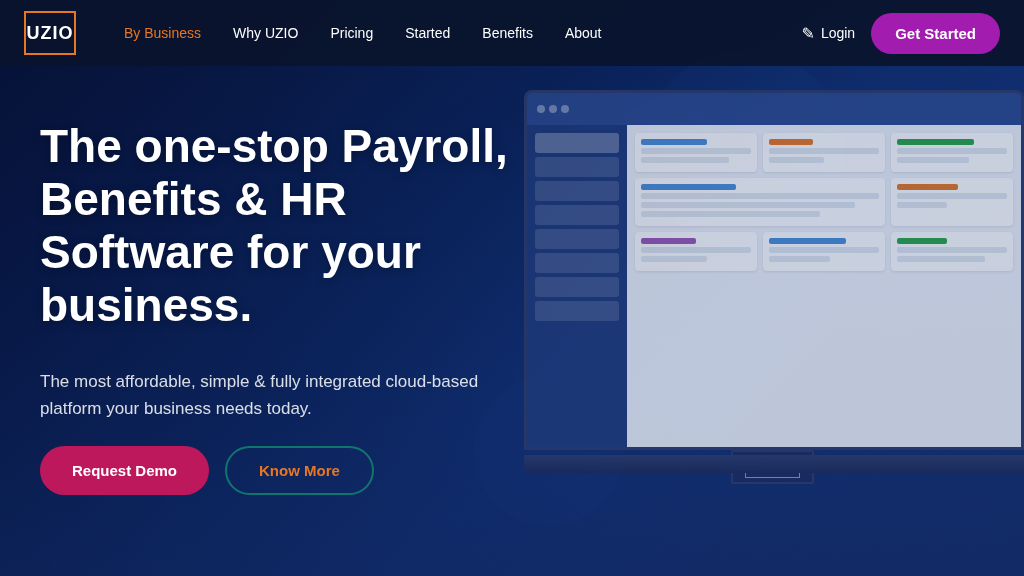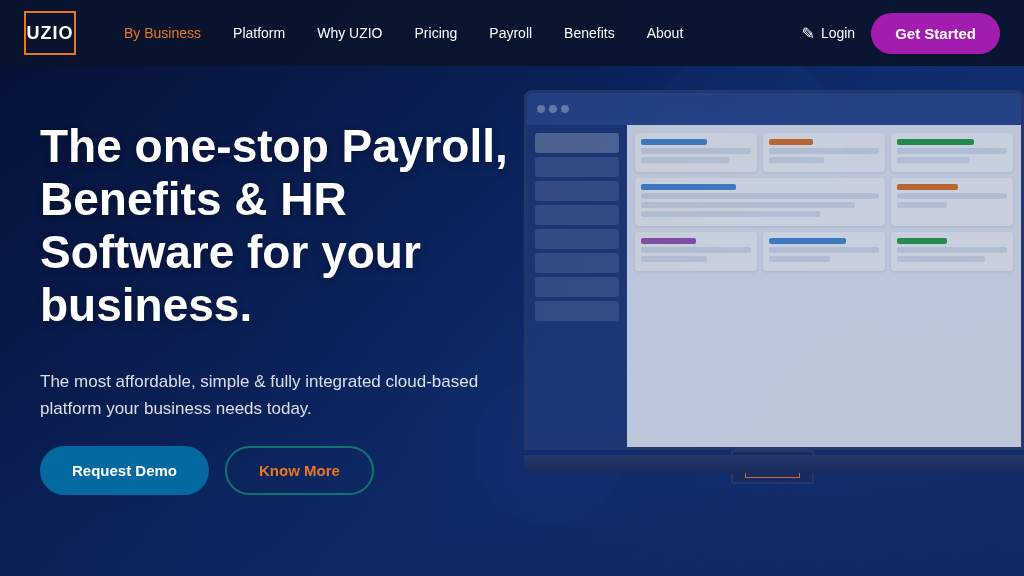--- a/index.html
+++ b/index.html
@@ -299,21 +299,21 @@
       margin-bottom: 24px;
       max-width: 500px;
     }
 
     .hero-buttons {
       display: flex;
       gap: 16px;
     }
 
     .btn-request-demo {
-      background: #0369a1;
+      background: #be185d;
       color: #ffffff;
       font-size: 15px;
       font-weight: 600;
       border: none;
       border-radius: 30px;
       padding: 14px 32px;
       cursor: pointer;
     }
 
     .btn-know-more {
@@ -440,24 +440,23 @@
   </div>
 </div>
 
 <nav class="navbar">
   <div class="logo-box">
     <span class="logo-text">UZIO</span>
   </div>
 
   <div class="nav-links">
     <a class="nav-item active">By Business</a>
-    <a class="nav-item">Platform</a>
     <a class="nav-item">Why UZIO</a>
     <a class="nav-item">Pricing</a>
-    <a class="nav-item">Payroll</a>
+    <a class="nav-item">Started</a>
     <a class="nav-item">Benefits</a>
     <a class="nav-item">About</a>
   </div>
 
   <div class="nav-right">
     <a class="login-btn">
       <span class="login-icon">✎</span>
       <span>Login</span>
     </a>
     <button class="get-started-btn">Get Started</button>

